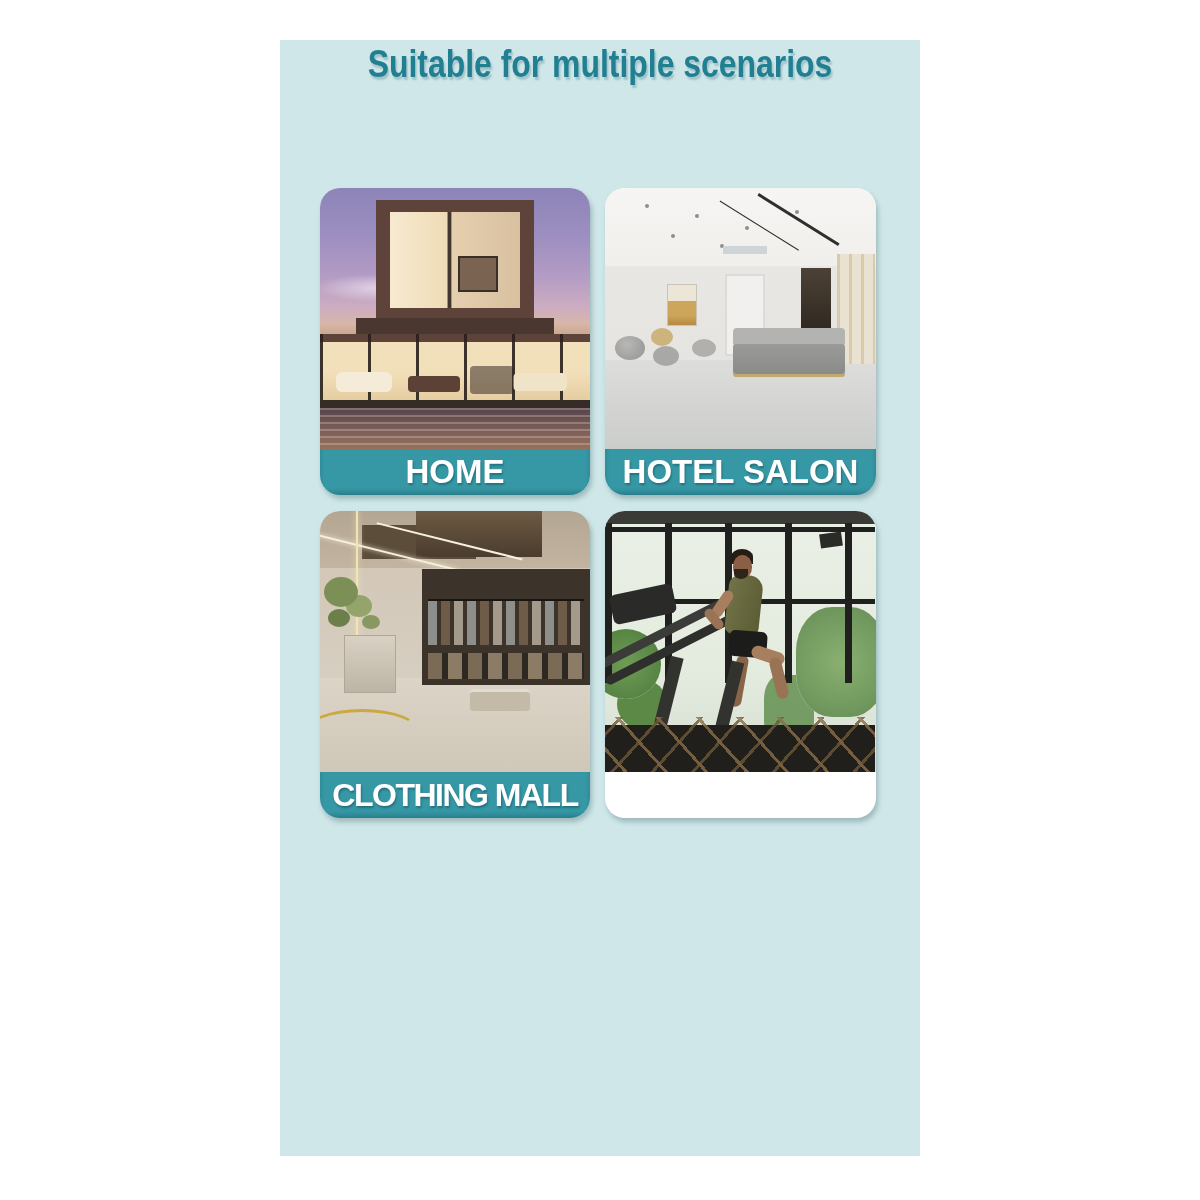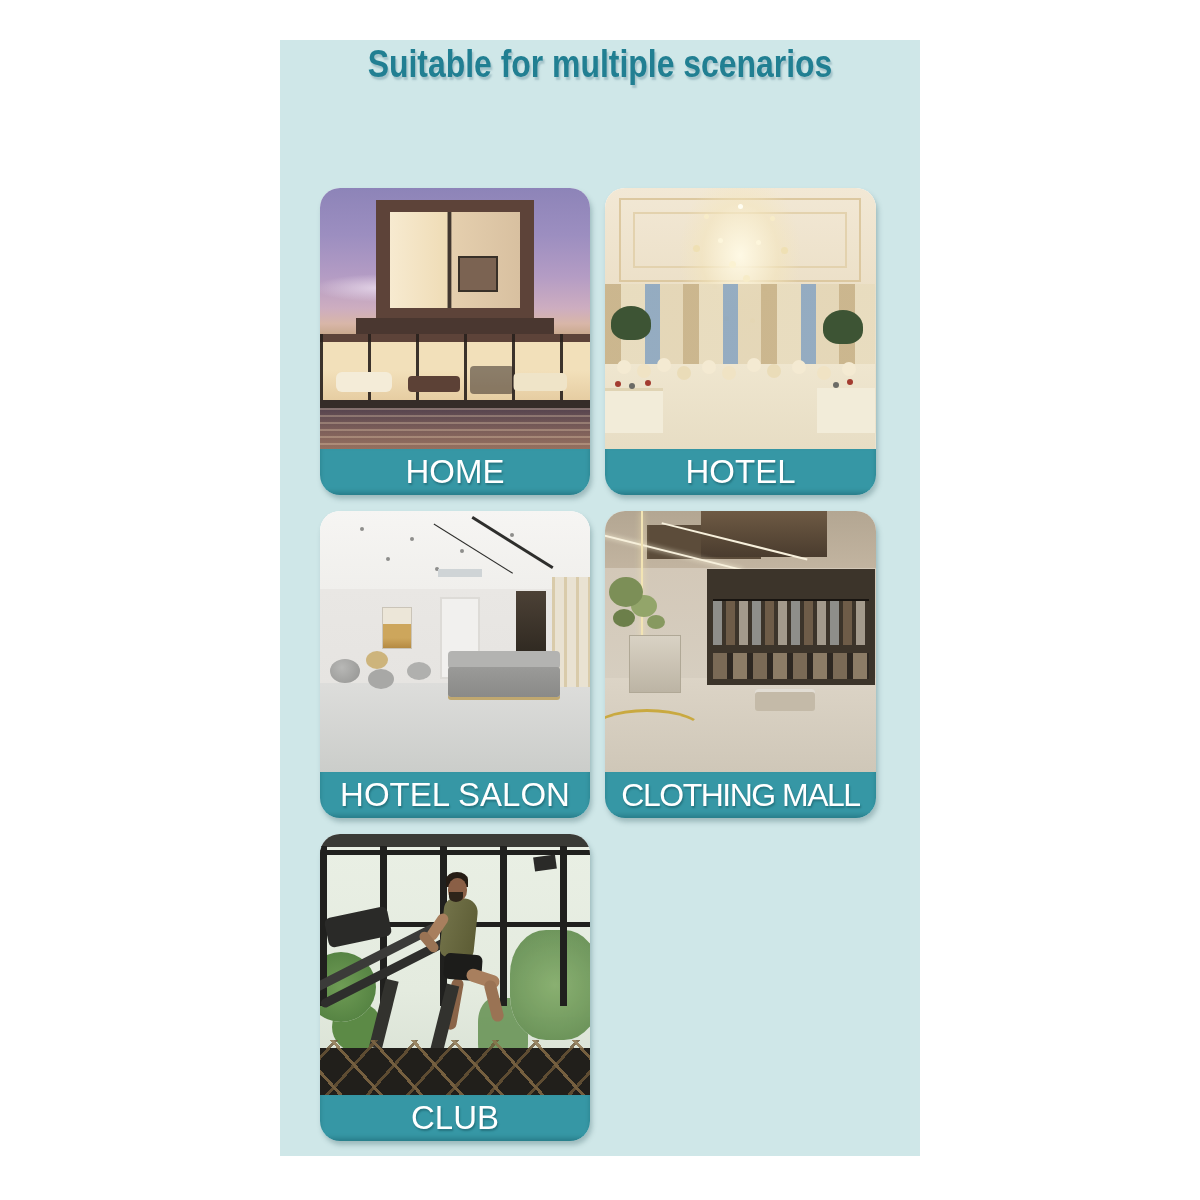--- a/index.html
+++ b/index.html
@@ -35,21 +35,21 @@
     background:#ffffff;box-shadow:2px 4px 5px rgba(95,130,135,.45);
   }
   .photo{position:absolute;left:0;top:0;right:0;height:261px;}
   .photo *{position:absolute;}
   .band{
     position:absolute;left:0;right:0;bottom:0;height:46px;
     background:#3697a5;display:flex;align-items:center;justify-content:center;
     box-shadow:inset 0 -3px 4px rgba(0,50,60,.25);
   }
   .band span{
-    color:#ffffff;font-weight:normal;font-size:33px;line-height:46px;
+    color:#ffffff;font-weight:bold;font-size:33px;line-height:46px;
     text-shadow:1px 2px 2px rgba(15,70,80,.45);white-space:nowrap;
   }
   .band span.tight{font-size:32px;letter-spacing:-1.5px;text-align:center;}
   
   .p-home{background:linear-gradient(180deg,#8d84b8 0%,#9c8ec0 18%,#b49cc4 34%,#cdadc0 46%,#d8b6a8 52%,#caa98e 56%);}
   .home-cloud{left:-6px;top:86px;width:130px;height:28px;border-radius:50%;
     background:radial-gradient(ellipse,rgba(232,218,236,.85),rgba(232,218,236,0) 70%);}
   .home-cube{left:56px;top:12px;width:158px;height:118px;background:#5d4339;box-shadow:0 4px 0 rgba(40,25,20,.35);}
   .home-cube-glass{left:14px;top:12px;right:14px;bottom:10px;
     background:linear-gradient(90deg,#f7ead0 0%,#efdcb6 44%,#42372f 44.5%,#42372f 47%,#e5cfae 47.5%,#d8c0a0 100%);}
@@ -202,35 +202,20 @@
         <div class="home-sofa"></div>
         <div class="home-table"></div>
         <div class="home-deck"></div>
         <div class="home-pool"></div>
       </div>
       <div class="band">
         <span>HOME</span>
       </div>
     </div>
 
-    <div class="card">
-      <div class="photo p-hotel">
-        <div class="hotel-frame"></div>
-        <div class="hotel-glow"></div>
-        <div class="hotel-dots"></div>
-        <div class="hotel-wall"></div>
-        <div class="hotel-plant"></div>
-        <div class="hotel-floor"></div>
-        <div class="hotel-chairs"></div>
-        <div class="hotel-station"></div>
-      </div>
-      <div class="band">
-        <span>HOTEL</span>
-      </div>
-    </div>
 
 
     <div class="card">
       <div class="photo p-beauty">
         <div class="beauty-spots"></div>
         <div class="beauty-lightbar"></div>
         <div class="beauty-vent"></div>
         <div class="beauty-art"></div>
         <div class="beauty-door"></div>
         <div class="beauty-dark-art"></div>
@@ -278,19 +263,16 @@
         <div class="club-runner-beard"></div>
         <div class="club-runner-arm"></div>
         <div class="club-runner-forearm"></div>
         <div class="club-runner-shorts"></div>
         <div class="club-runner-thigh"></div>
         <div class="club-runner-calf"></div>
         <div class="club-post"></div>
         <div class="club-base"></div>
         <div class="club-base-cross"></div>
       </div>
-      <div class="band">
-        <span>CLUB</span>
-      </div>
     </div>
 
   </div>
 </div>
 
 </body></html>

